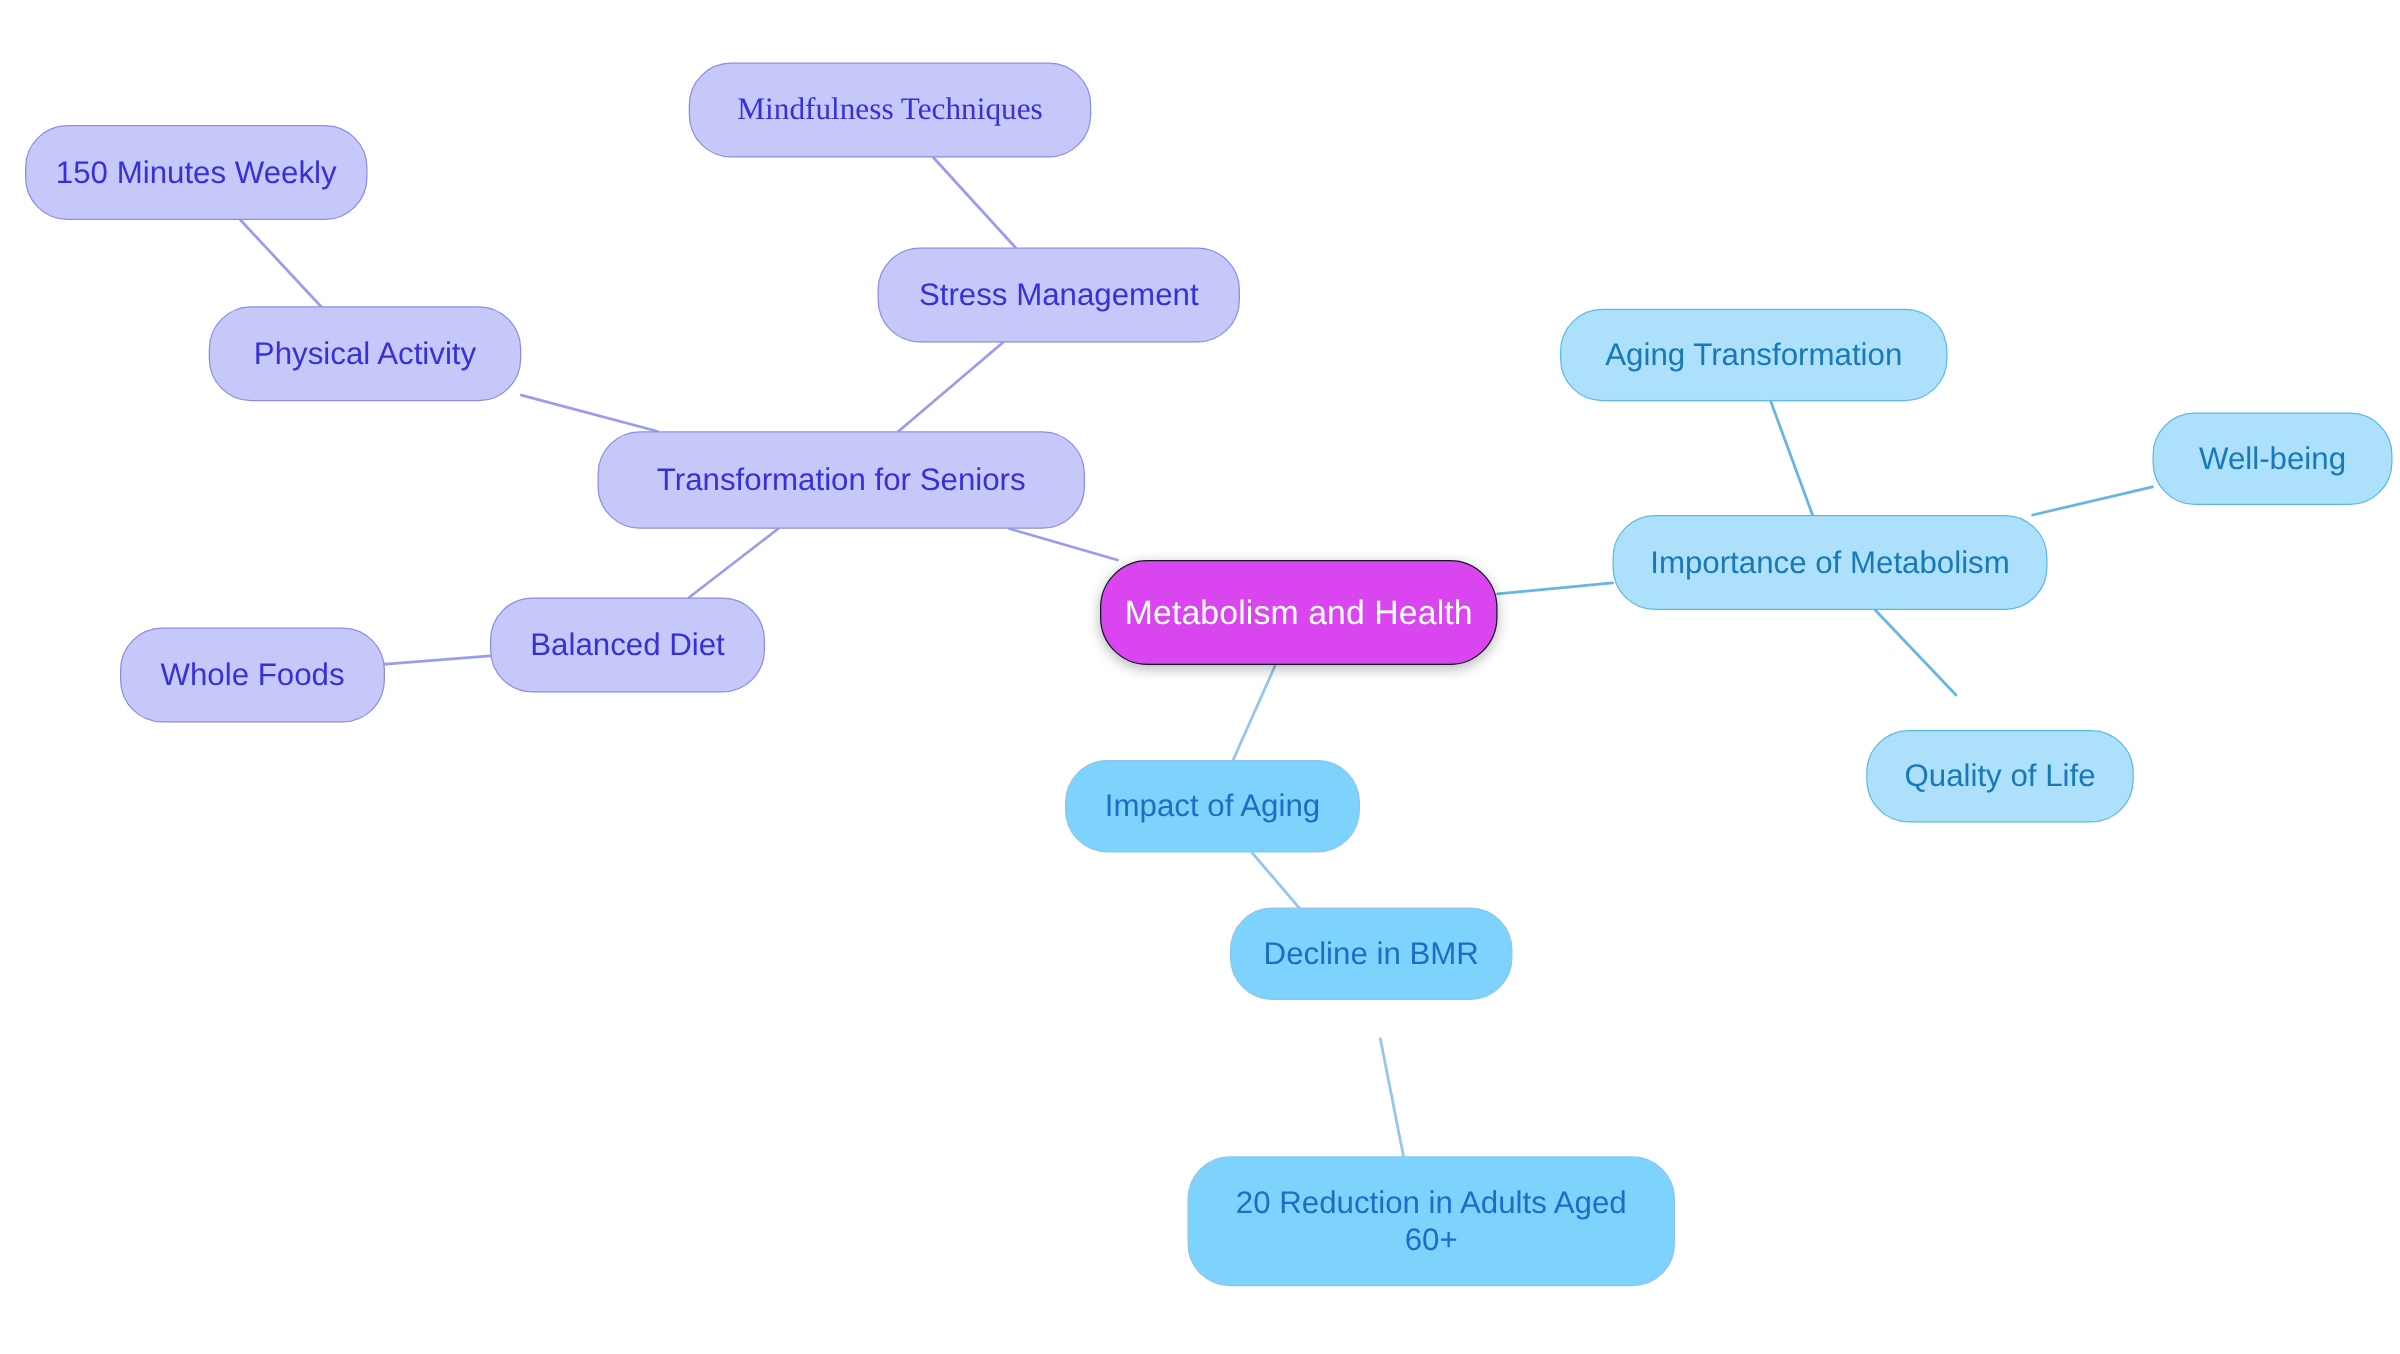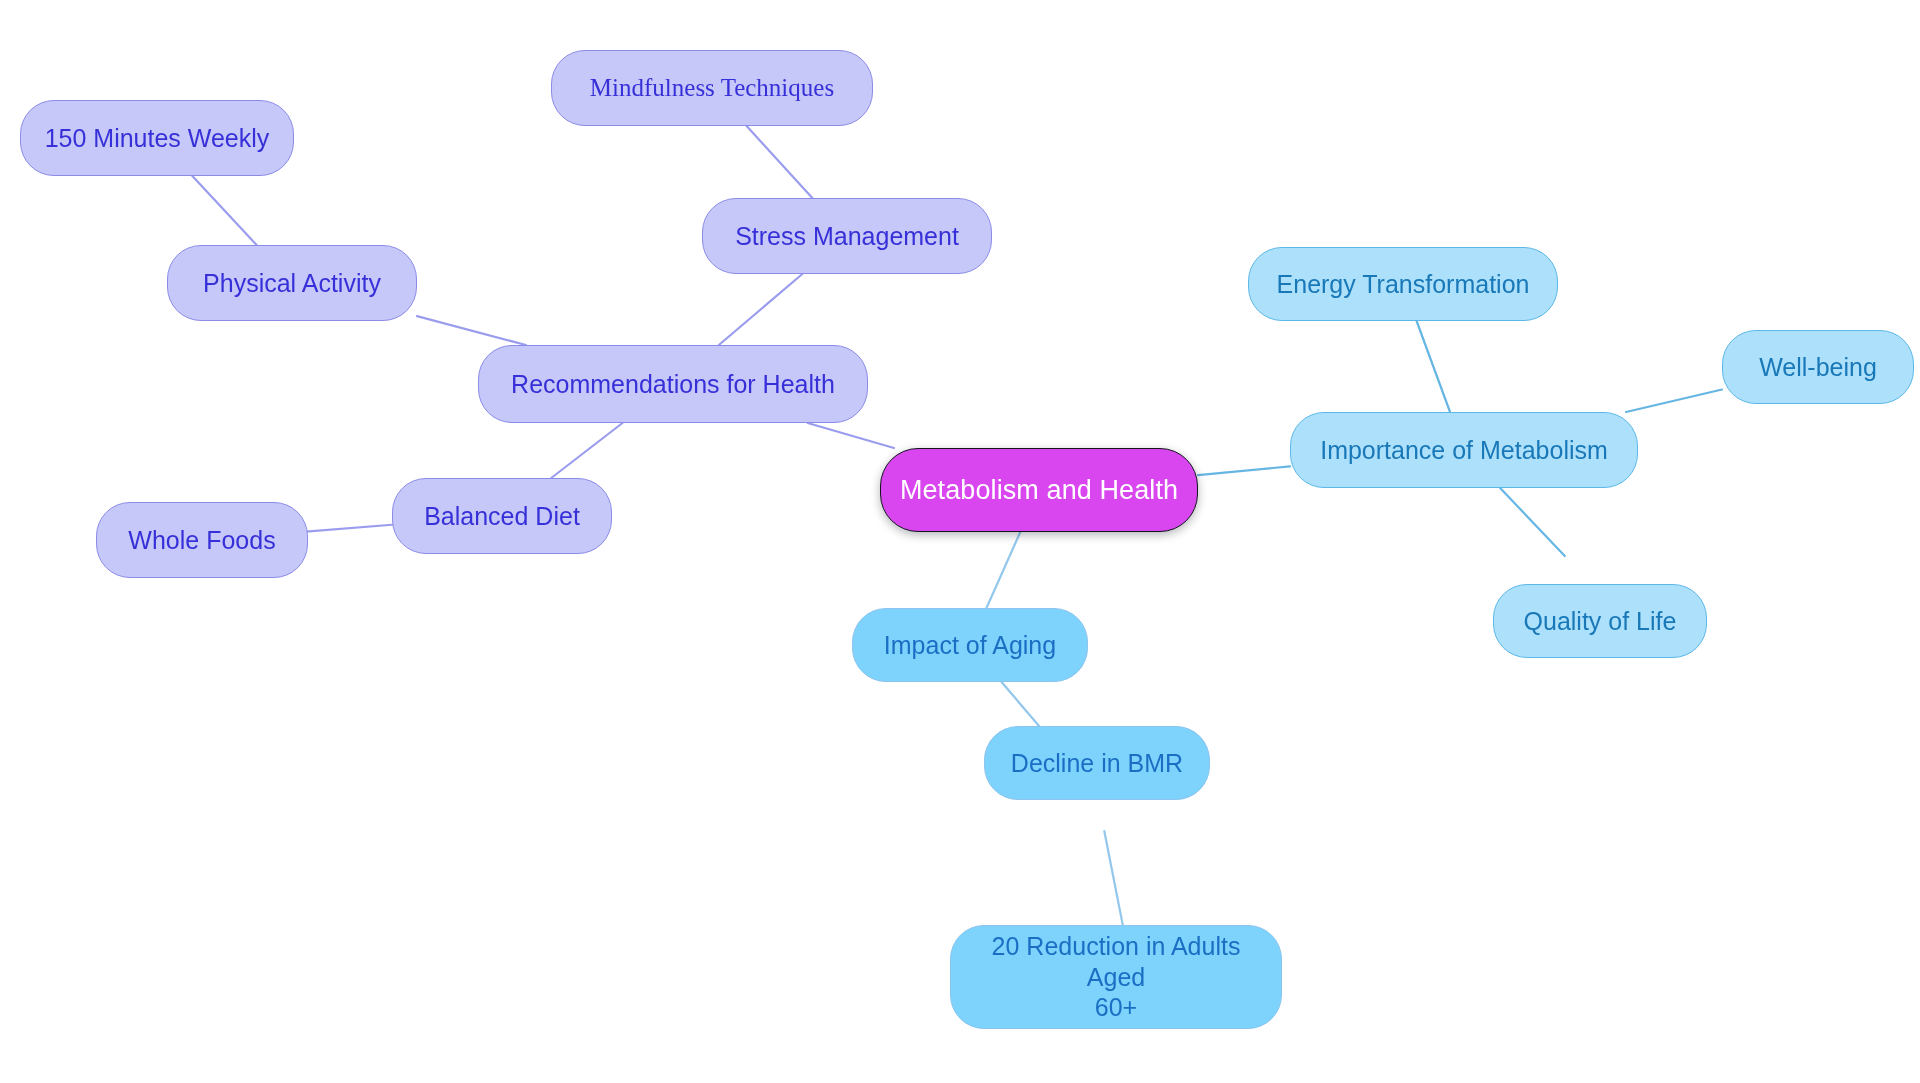--- a/index.html
+++ b/index.html
@@ -82,29 +82,29 @@
       <line x1="1198" y1="475.0352941176471" x2="1290" y2="466.3764705882353" stroke="#66b6e4" stroke-width="2.2" stroke-linecap="round"></line>
       <line x1="1450.0361445783133" y1="412" x2="1416.5963855421687" y2="321" stroke="#66b6e4" stroke-width="2.2" stroke-linecap="round"></line>
       <line x1="1626.0722891566265" y1="412" x2="1722" y2="389.50847457627117" stroke="#66b6e4" stroke-width="2.2" stroke-linecap="round"></line>
       <line x1="1500.13986013986" y1="488" x2="1564.811188811189" y2="556" stroke="#66b6e4" stroke-width="2.2" stroke-linecap="round"></line>
       <line x1="1020.3032258064516" y1="532" x2="986.4709677419355" y2="608" stroke="#93c7ec" stroke-width="2.2" stroke-linecap="round"></line>
       <line x1="1001.5369127516778" y1="682" x2="1065.4630872483222" y2="757" stroke="#93c7ec" stroke-width="2.2" stroke-linecap="round"></line>
       <line x1="1104.27868852459" y1="831" x2="1122.7704918032787" y2="925" stroke="#93c7ec" stroke-width="2.2" stroke-linecap="round"></line>
     </svg>
   <div id="node-layer">
       <div class="node root" style="left: 880px; top: 448px; width: 318px; height: 84px;">Metabolism and Health</div>
-      <div class="node lilac" style="left: 478px; top: 345px; width: 390px; height: 78px;">Recommendations for Health</div>
+      <div class="node lilac" style="left: 478px; top: 345px; width: 390px; height: 78px;">Transformation for Seniors</div>
       <div class="node lilac" style="left: 551px; top: 50px; width: 322px; height: 76px; font-family: Liberation Serif, serif;">Mindfulness Techniques</div>
       <div class="node lilac" style="left: 702px; top: 198px; width: 290px; height: 76px;">Stress Management</div>
       <div class="node lilac" style="left: 167px; top: 245px; width: 250px; height: 76px;">Physical Activity</div>
       <div class="node lilac" style="left: 20px; top: 100px; width: 274px; height: 76px;">150 Minutes Weekly</div>
       <div class="node lilac" style="left: 392px; top: 478px; width: 220px; height: 76px;">Balanced Diet</div>
       <div class="node lilac" style="left: 96px; top: 502px; width: 212px; height: 76px;">Whole Foods</div>
       <div class="node sky" style="left: 1290px; top: 412px; width: 348px; height: 76px;">Importance of Metabolism</div>
-      <div class="node sky" style="left: 1248px; top: 247px; width: 310px; height: 74px;">Energy Transformation</div>
+      <div class="node sky" style="left: 1248px; top: 247px; width: 310px; height: 74px;">Aging Transformation</div>
       <div class="node sky" style="left: 1722px; top: 330px; width: 192px; height: 74px;">Well-being</div>
       <div class="node sky" style="left: 1493px; top: 556px; width: 214px; height: 74px; margin-top: 28px;">Quality of Life</div>
       <div class="node sky-pale" style="left: 852px; top: 608px; width: 236px; height: 74px;">Impact of Aging</div>
       <div class="node sky-pale" style="left: 984px; top: 726px; width: 226px; height: 74px;">Decline in BMR</div>
-      <div class="node sky-pale" style="left: 950px; top: 925px; width: 332px; height: 104px;">20 Reduction in Adults Aged
+      <div class="node sky-pale" style="left: 950px; top: 925px; width: 390px; height: 104px;">20 Reduction in Adults Aged
 60+</div>
     </div>
 </div>
 
 </body></html>

